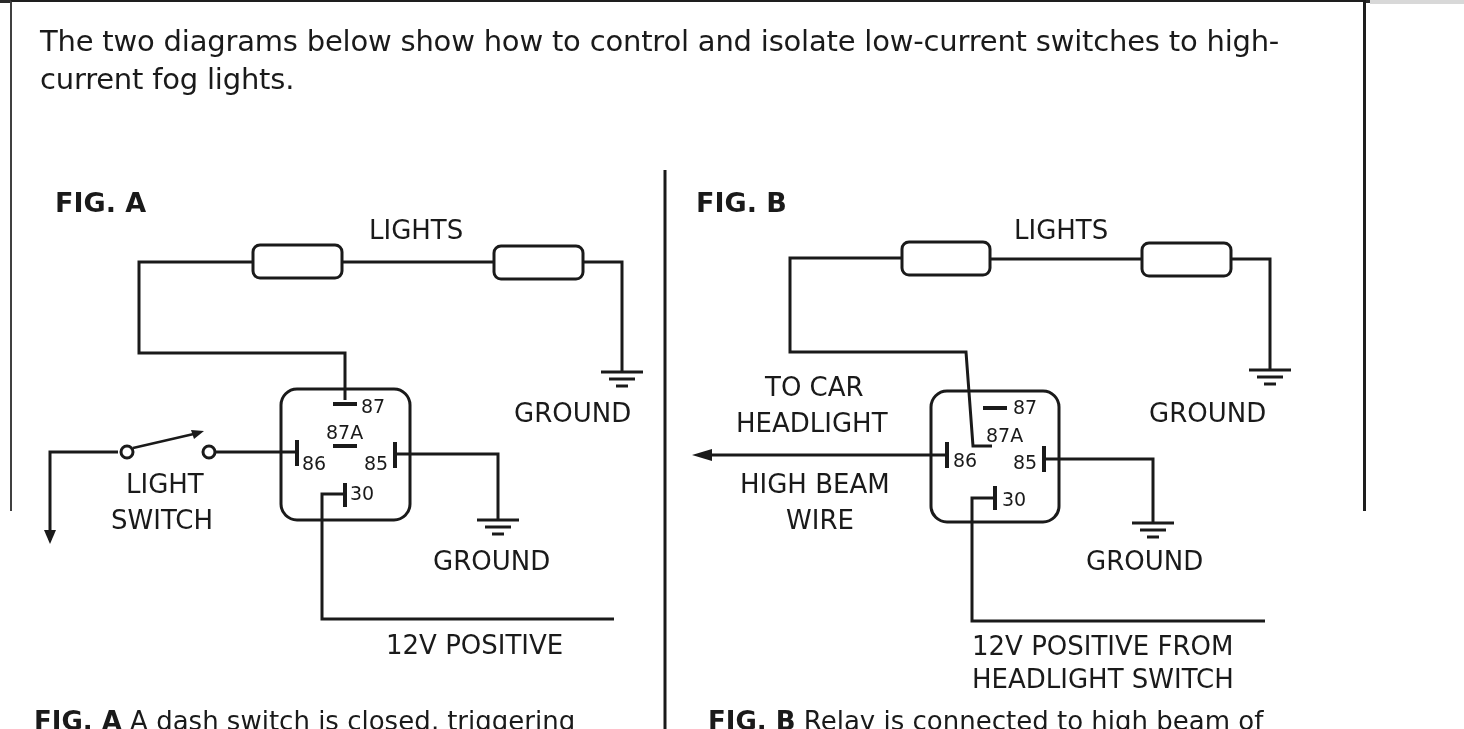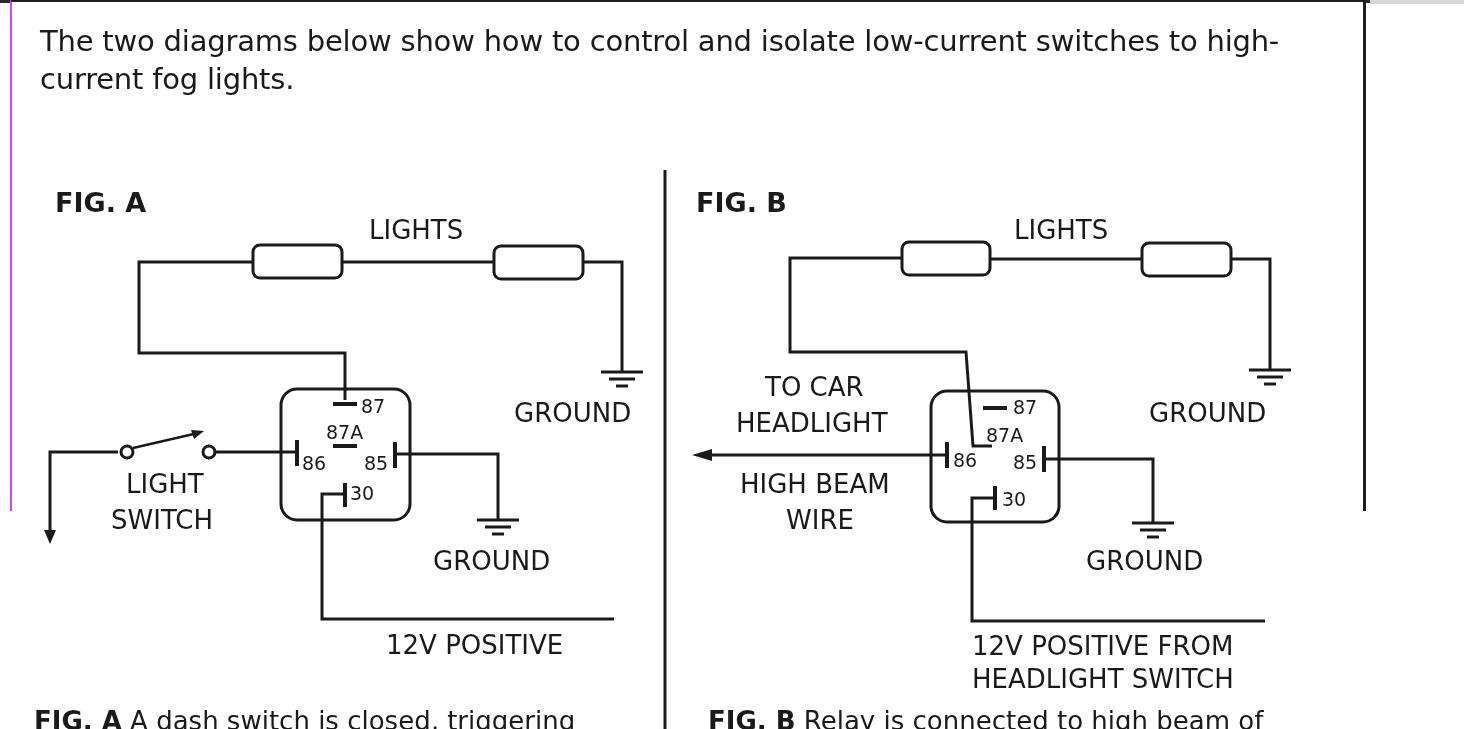--- a/index.html
+++ b/index.html
@@ -1,19 +1,19 @@
 <!DOCTYPE html>
 <html><head>
 <meta charset="utf-8">
 <style>
   html, body { margin:0; padding:0; background:#ffffff; }
   body { width:1464px; height:729px; overflow:hidden; position:relative; font-family:"DejaVu Sans", sans-serif; }
   .topbar { position:absolute; left:0; top:0; width:1464px; height:3px; background:#2a2a2a; }
   .topbar-right { position:absolute; left:1370px; top:0; width:94px; height:4px; background:#d8d8d8; }
-  .page { position:absolute; left:10px; top:0; width:1356px; height:511px; border-left:2px solid #d946ef; border-right:3px solid #1e1e1e; border-top:2px solid #1e1e1e; box-sizing:border-box; background:#fff; overflow:hidden; }
+  .page { position:absolute; left:10px; top:0; width:1356px; height:511px; border-left:2px solid #404040; border-right:3px solid #1e1e1e; border-top:2px solid #1e1e1e; box-sizing:border-box; background:#fff; overflow:hidden; }
   .intro { position:absolute; left:28px; top:20px; width:1280px; font-size:29px; line-height:38px; color:#1a1a1a; font-family:"DejaVu Sans", sans-serif; letter-spacing:-0.2px; }
   svg.diagram { position:absolute; left:0; top:0; }
   .lbl { font-family:"DejaVu Sans", sans-serif; fill:#1a1a1a; }
   .figtitle { font-family:"DejaVu Sans", sans-serif; font-weight:bold; fill:#1a1a1a; }
   .caption { position:absolute; top:706px; font-size:26px; color:#1a1a1a; white-space:nowrap; }
   .caption b { font-weight:bold; }
 </style>
 </head>
 <body>
 

